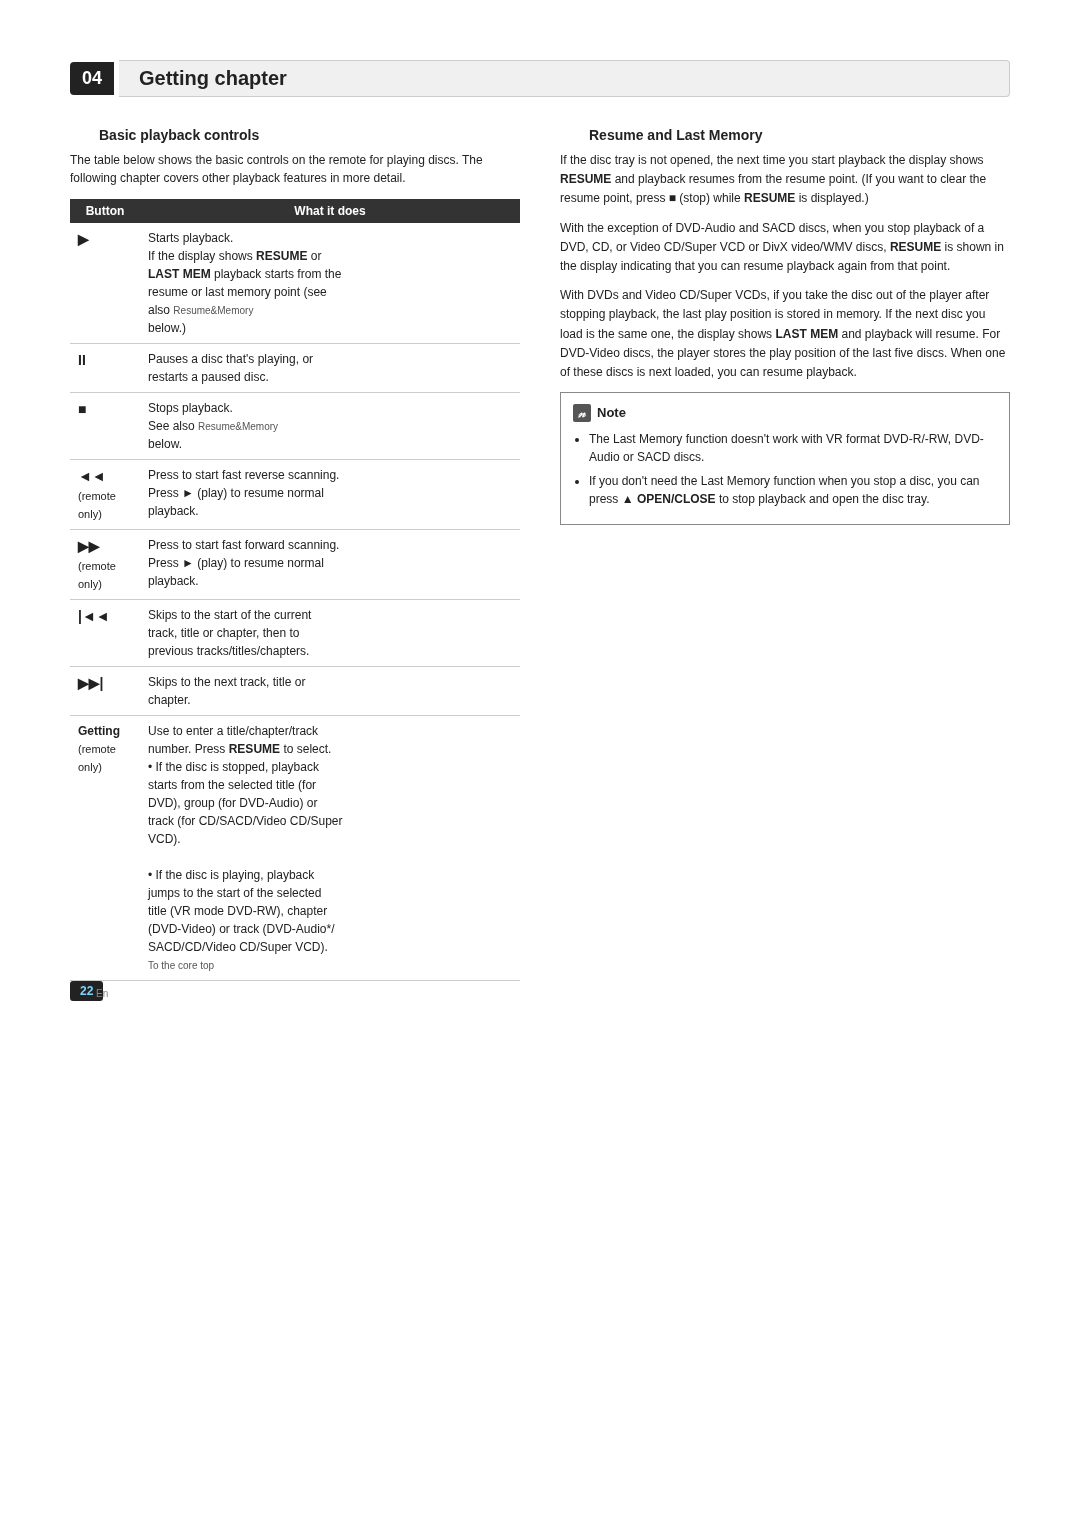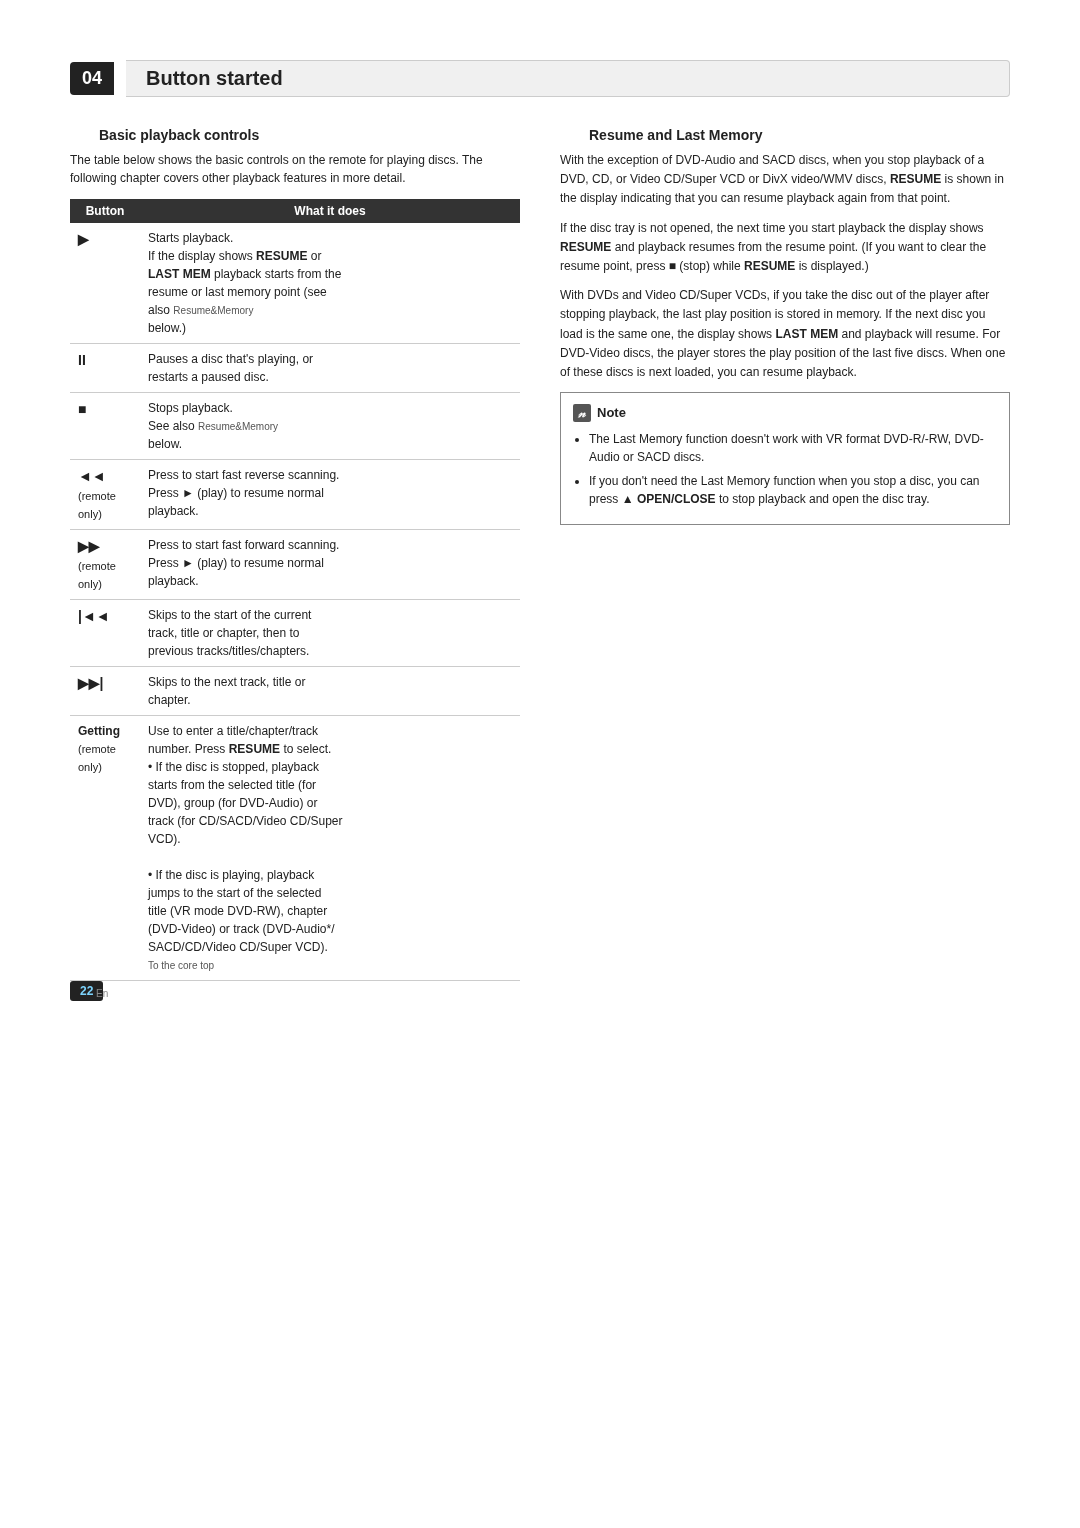--- a/index.html
+++ b/index.html
@@ -20,21 +20,21 @@
       display: flex;
       align-items: center;
       margin-bottom: 30px;
     }
     .chapter-num-box {
       background: #222;
       color: #fff;
       font-size: 18px;
       font-weight: bold;
       padding: 6px 12px;
-      margin-right: 12px;
+      margin-right: 5px;
       border-radius: 4px 0 0 4px;
     }
     .chapter-title-box {
       background: #f0f0f0;
       border: 1px solid #ccc;
       border-left: none;
       font-size: 20px;
       font-weight: bold;
       padding: 6px 20px;
       flex: 1;
@@ -167,21 +167,21 @@
     
     .sym { font-size: 14px; }
   </style>
 </head>
 <body>
 
 <div class="page">
 
   <div class="chapter-header">
     <div class="chapter-num-box">04</div>
-    <div class="chapter-title-box">Button started</div>
+    <div class="chapter-title-box">Getting chapter</div>
   </div>
 
   <div class="two-col">
 
     <div class="col-left">
       <div class="section-title">Basic playback controls</div>
       <div class="section-intro">The table below shows the basic controls on the remote for playing discs. The following chapter covers other playback features in more detail.</div>
 
       <table class="playback-table">
         <thead>
@@ -275,24 +275,24 @@
             </td>
           </tr>
         </tbody>
       </table>
     </div>
 
     <div class="col-right">
       <div class="section-title">Resume and Last Memory</div>
       <div class="right-body">
         <p>
-          With the exception of DVD-Audio and SACD discs, when you stop playback of a DVD, CD, or Video CD/Super VCD or DivX video/WMV discs, <span class="bold">RESUME</span> is shown in the display indicating that you can resume playback again from that point.
+          If the disc tray is not opened, the next time you start playback the display shows <span class="bold">RESUME</span> and playback resumes from the resume point. (If you want to clear the resume point, press ■ (stop) while <span class="bold">RESUME</span> is displayed.)
         </p>
         <p>
-          If the disc tray is not opened, the next time you start playback the display shows <span class="bold">RESUME</span> and playback resumes from the resume point. (If you want to clear the resume point, press ■ (stop) while <span class="bold">RESUME</span> is displayed.)
+          With the exception of DVD-Audio and SACD discs, when you stop playback of a DVD, CD, or Video CD/Super VCD or DivX video/WMV discs, <span class="bold">RESUME</span> is shown in the display indicating that you can resume playback again from that point.
         </p>
         <p>
           With DVDs and Video CD/Super VCDs, if you take the disc out of the player after stopping playback, the last play position is stored in memory. If the next disc you load is the same one, the display shows <span class="bold">LAST MEM</span> and playback will resume. For DVD-Video discs, the player stores the play position of the last five discs. When one of these discs is next loaded, you can resume playback.
         </p>
 
         <div class="note-box">
           <div class="note-title">
             <span class="note-icon">𝓃</span>
             <span>Note</span>
           </div>

